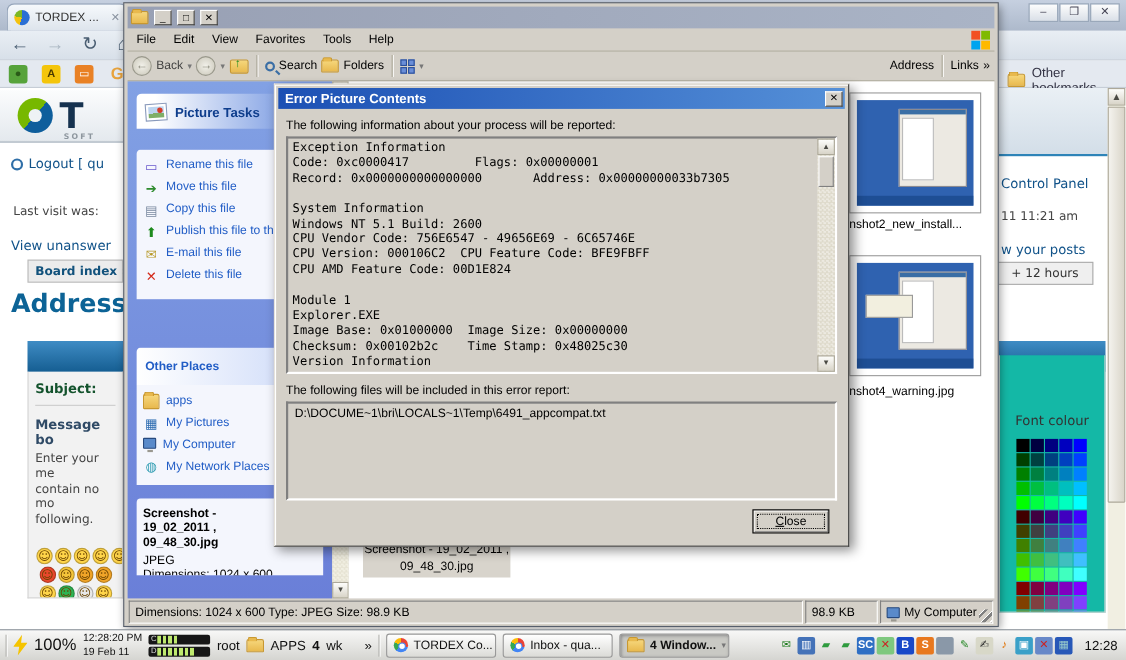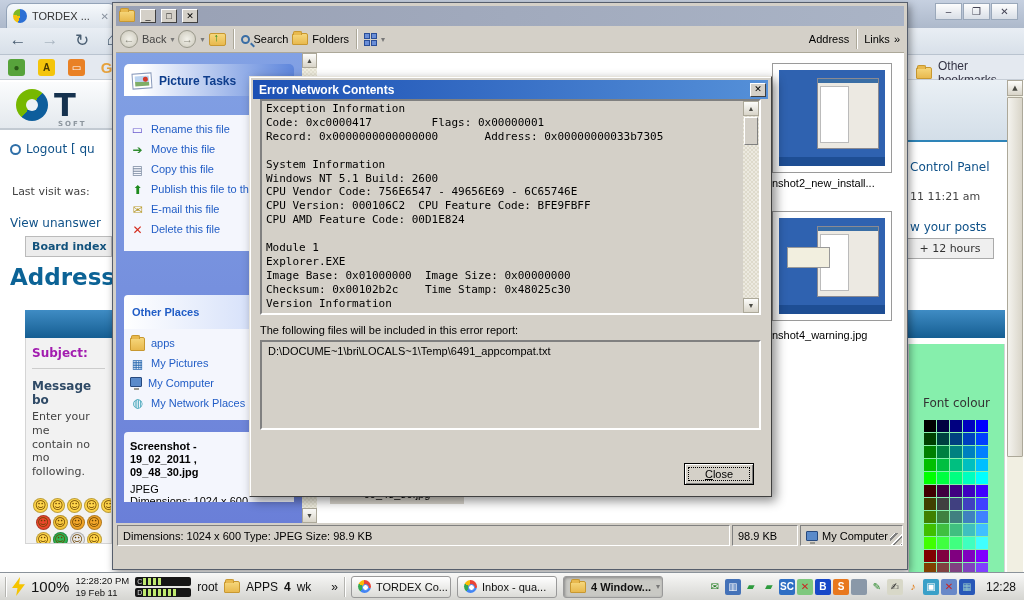--- a/index.html
+++ b/index.html
@@ -35,33 +35,33 @@
 .plink{color:#105289;font-size:12px;text-decoration:none}
 #logout{position:absolute;left:10px;top:62px;display:flex;align-items:center;gap:5px}
 .lo-ic{width:11px;height:11px;border:2px solid #2f6fa8;border-radius:50%;flex:none}
 #lastvisit{position:absolute;left:12px;top:105px;font-size:11px;color:#444}
 #viewunans{position:absolute;left:10px;top:136px}
 #boardidx{position:absolute;left:25px;top:156px;width:87px;background:#ececec;border:1px solid #bbb;padding:3px 6px;font-weight:bold;font-size:11px;color:#12527c;white-space:nowrap;overflow:hidden}
 #addrh{position:absolute;left:10px;top:184px;font-size:23px;font-weight:bold;color:#0c6396}
 .blueband{background:linear-gradient(#3f8cc4,#155e92)}
 #bbl{position:absolute;left:25px;top:230px;width:87px;height:28px}
 #panelL{position:absolute;left:25px;top:258px;width:87px;height:206px;background:#f2f2f2;border:1px solid #d5d5d5;border-top:none;padding:8px 6px;overflow:hidden}
-#subj{font-size:12px;font-weight:bold;color:#a21caf;border-bottom:1px solid #ccc;padding-bottom:8px;margin-bottom:10px}
+#subj{font-size:12px;font-weight:bold;color:#14532d;border-bottom:1px solid #ccc;padding-bottom:8px;margin-bottom:10px}
 #msgb{font-size:12px;font-weight:bold;color:#2f4a66;margin-bottom:3px}
 .msgl{font-size:11px;color:#444;line-height:1.25}
 #emowrap{margin-top:18px;text-align:center}
 .emo-row{line-height:17px;white-space:nowrap}
 .emo{display:inline-flex;width:15px;height:15px;border-radius:50%;align-items:center;justify-content:center;font-size:11px;color:#6a4300;margin:0 1px;border:1px solid rgba(0,0,0,.25)}
 #bandR{position:absolute;left:908px;top:0;width:99px;height:62px;background:linear-gradient(#eaf0f5,#d3dee8);border-bottom:2px solid #2e84b8}
 #cpanel{position:absolute;left:910px;top:80px}
 #lvtime{position:absolute;left:910px;top:110px;font-size:11px;color:#444}
 #yposts{position:absolute;left:910px;top:140px}
 #hoursbtn{position:absolute;left:906px;top:158px;width:88px;height:21px;background:#efefef;border:1px solid #aaa;font-size:11px;color:#333;display:flex;align-items:center;justify-content:center}
 #bbr{position:absolute;left:908px;top:230px;width:97px;height:28px}
-#panelR{position:absolute;left:908px;top:264px;width:97px;height:234px;background:#86efac;border:1px solid #d5d5d5;border-top:none;overflow:hidden}
+#panelR{position:absolute;left:908px;top:243px;width:97px;height:234px;background:#14b8a6;border:1px solid #d5d5d5;border-top:none;overflow:hidden}
 #fclabel{margin-top:52px;text-align:center;font-size:12px;color:#333;line-height:1.3}
 #palette{margin-top:8px}
 .pal-row{display:flex;justify-content:center;margin-bottom:1px}
 .pal-cell{width:12px;height:12px;margin-right:1px;flex:none}
 #sbv{position:absolute;left:1007px;top:0;width:16px;height:492px;background:#f1efe2}
 .sb-btn{width:16px;height:16px;background:linear-gradient(#fdfdfb,#d8d4c8);border:1px solid #aca899;font-size:7px;color:#4a4a44;display:flex;align-items:center;justify-content:center}
 #sbv-thumb{position:absolute;left:0;top:17px;width:16px;height:360px;background:linear-gradient(90deg,#f4f3ee,#d9d5c9);border:1px solid #aca899;border-radius:1px}
 
 #xw{position:absolute;left:112px;top:2px;width:796px;height:568px;background:#d4d0c8;border:1px solid #565e6c;box-shadow:2px 3px 8px rgba(0,0,0,.4);padding:3px}
 #xtitle{height:20px;background:linear-gradient(90deg,#98a0b4,#aab4c6);display:flex;align-items:center;gap:5px;padding:0 3px}
@@ -334,20 +334,34 @@
     </div>
   </div>
 
   <div id="xw">
     <div id="xtitle">
       <span class="fold"></span>
       <span class="cbtn">_</span>
       <span class="cbtn">□</span>
       <span class="cbtn">✕</span>
     </div>
+    <div id="xmenu">
+      <span class="mitem">File</span>
+      <span class="mitem">Edit</span>
+      <span class="mitem">View</span>
+      <span class="mitem">Favorites</span>
+      <span class="mitem">Tools</span>
+      <span class="mitem">Help</span>
+      <span id="xflag">
+        <i style="background:#f25022"></i>
+          <i style="background:#7fba00"></i>
+          <i style="background:#00a4ef"></i>
+          <i style="background:#ffb900"></i>
+      </span>
+    </div>
     <div id="xtool">
       <span class="navcirc">←</span>
       <span class="txt">Back</span>
       <span class="caret">▾</span>
       <span class="navcirc">→</span>
       <span class="caret">▾</span>
       <span class="upfold"></span>
       <span class="tsep"></span>
       <span class="mag"></span>
       <span class="txt" style="color:#000">Search</span>
@@ -462,23 +476,24 @@
       <div class="scell" id="sc3">
         <span class="mycomp-ic"></span>
         <span>My Computer</span>
         <span id="grip"></span>
       </div>
     </div>
   </div>
 
   <div id="dlg">
     <div id="dtitle">
-      <span>Error Network Contents</span>
+      <span>Error Picture Contents</span>
       <span class="cbtn">✕</span>
     </div>
+    <div class="dlab">The following information about your process will be reported:</div>
     <div id="rbox">
       <pre id="rtext">Exception Information
 Code: 0xc0000417         Flags: 0x00000001
 Record: 0x0000000000000000       Address: 0x00000000033b7305
 
 System Information
 Windows NT 5.1 Build: 2600
 CPU Vendor Code: 756E6547 - 49656E69 - 6C65746E
 CPU Version: 000106C2  CPU Feature Code: BFE9FBFF
 CPU AMD Feature Code: 00D1E824

